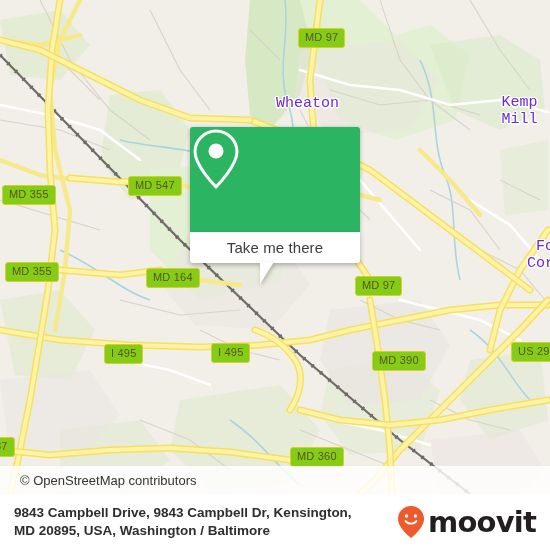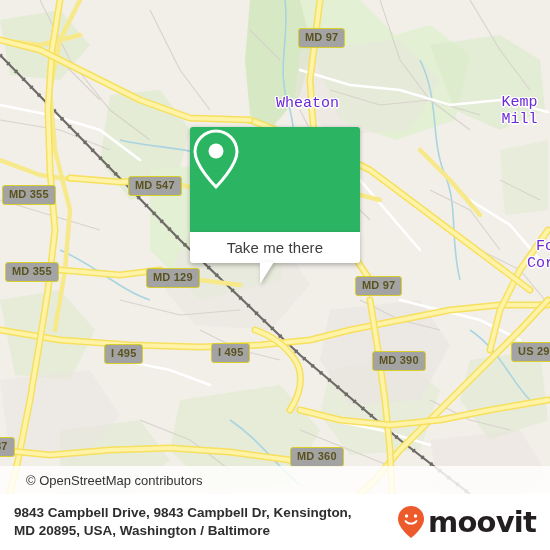--- a/index.html
+++ b/index.html
@@ -11,25 +11,25 @@
   #app{position:relative;width:550px;height:550px;overflow:hidden;background:#fff;}
 
   
   #map{position:absolute;left:0;top:0;width:550px;height:494px;overflow:hidden;
        background:#f2efe9;}
   #map svg{position:absolute;left:0;top:0;}
 
   
   .shield{
     position:absolute;
-    background:#a3a3a3;
+    background:#84cc16;
     border:1.5px solid #d8cf2c;
     border-radius:3px;
     color:#5a5320;
-    font-weight:bold;
+    font-weight:normal;
     font-size:11px;
     line-height:1;
     padding:3px 6px 4px 6px;
     white-space:nowrap;
     letter-spacing:.2px;
     font-family:"Liberation Sans", sans-serif;
     box-sizing:border-box;
   }
   
   .placelabel{
@@ -73,21 +73,21 @@
     border-left:14px solid #ffffff;
     border-bottom:22px solid transparent;
     filter:drop-shadow(1px 2px 2px rgba(0,0,0,.25));
   }
 
   
   #attribution{
     position:absolute;left:0;top:466px;width:550px;height:28px;
     background:rgba(255,255,255,.82);
     display:flex;align-items:center;
-    box-sizing:border-box;padding-left:26px;
+    box-sizing:border-box;padding-left:20px;
   }
   #attribution-text{font-size:13px;color:#333;font-family:"Liberation Sans", sans-serif;}
 
   
   #footer{
     position:absolute;left:0;top:494px;width:550px;height:56px;
     background:#ffffff;
     display:flex;align-items:center;justify-content:space-between;
     box-sizing:border-box;padding:0 14px 0 14px;
     overflow:hidden;
@@ -237,21 +237,21 @@
         <path class="mtr-c" d="M160 270 L120 275 L60 270"></path>
         <path class="mtr" d="M160 180 L120 182 L70 178"></path>
         <path class="mtr-c" d="M160 180 L120 182 L70 178"></path>
       </g>
     </svg>
 
     <div class="shield" style="left:298px;top:28px;">MD 97</div>
     <div class="shield" style="left:128px;top:176px;">MD 547</div>
     <div class="shield" style="left:2px;top:185px;">MD 355</div>
     <div class="shield" style="left:5px;top:262px;">MD 355</div>
-    <div class="shield" style="left:146px;top:268px;">MD 129</div>
+    <div class="shield" style="left:146px;top:268px;">MD 164</div>
     <div class="shield" style="left:355px;top:276px;">MD 97</div>
     <div class="shield" style="left:104px;top:344px;">I 495</div>
     <div class="shield" style="left:211px;top:343px;">I 495</div>
     <div class="shield" style="left:372px;top:351px;">MD 390</div>
     <div class="shield" style="left:511px;top:342px;">US 29</div>
     <div class="shield" style="left:-12px;top:437px;">87</div>
     <div class="shield" style="left:290px;top:447px;">MD 360</div>
 
     <div class="placelabel pl-town" style="left:276px;top:95px;">Wheaton</div>
     <div class="placelabel pl-small" style="left:489px;top:94px;">Kemp

